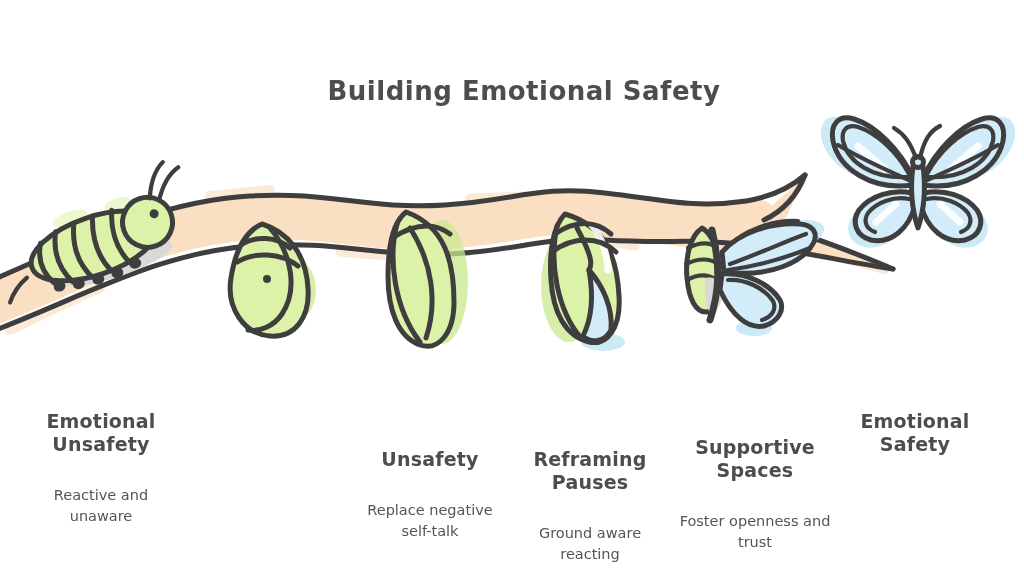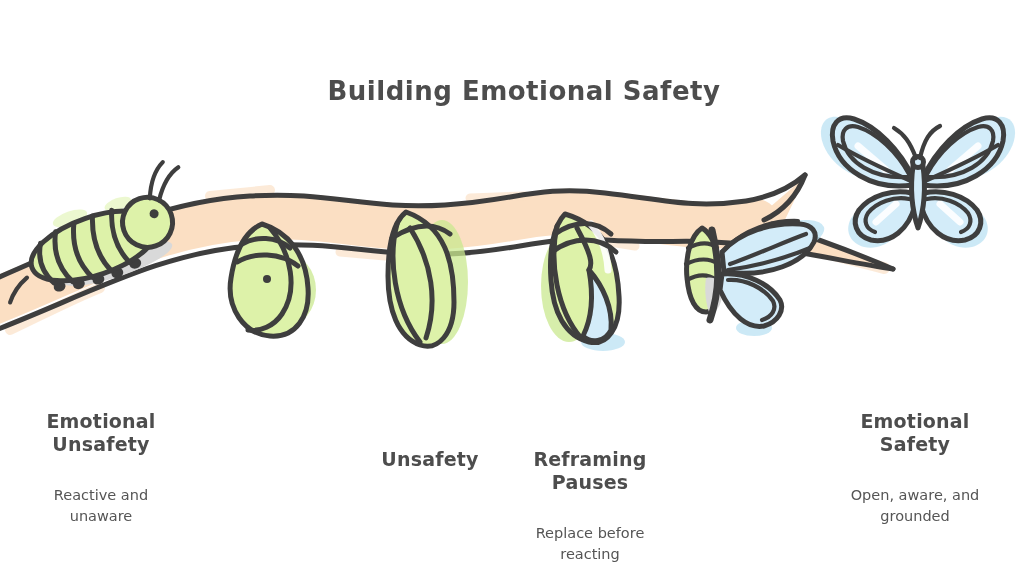--- a/index.html
+++ b/index.html
@@ -174,30 +174,36 @@
   <div class="stage-label" style="left:-4px;top:391px;width:210px">
     <div class="stage-heading">Emotional
 Unsafety</div>
     <div class="stage-desc">Reactive and
 unaware</div>
   </div>
 
 
   <div class="stage-label" style="left:325px;top:429px;width:210px">
     <div class="stage-heading">Unsafety</div>
+    <div class="stage-desc">Replace negative
+self-talk</div>
   </div>
 
   <div class="stage-label" style="left:485px;top:429px;width:210px">
     <div class="stage-heading">Reframing
 Pauses</div>
-    <div class="stage-desc">Replace before
+    <div class="stage-desc">Ground aware
 reacting</div>
   </div>
 
+  <div class="stage-label" style="left:650px;top:417px;width:210px">
+    <div class="stage-heading">Supportive
+Spaces</div>
+    <div class="stage-desc">Foster openness and
+trust</div>
+  </div>
 
   <div class="stage-label" style="left:810px;top:391px;width:210px">
     <div class="stage-heading">Emotional
 Safety</div>
-    <div class="stage-desc">Open, aware, and
-grounded</div>
   </div>
 
 </div>
 
 </body></html>

